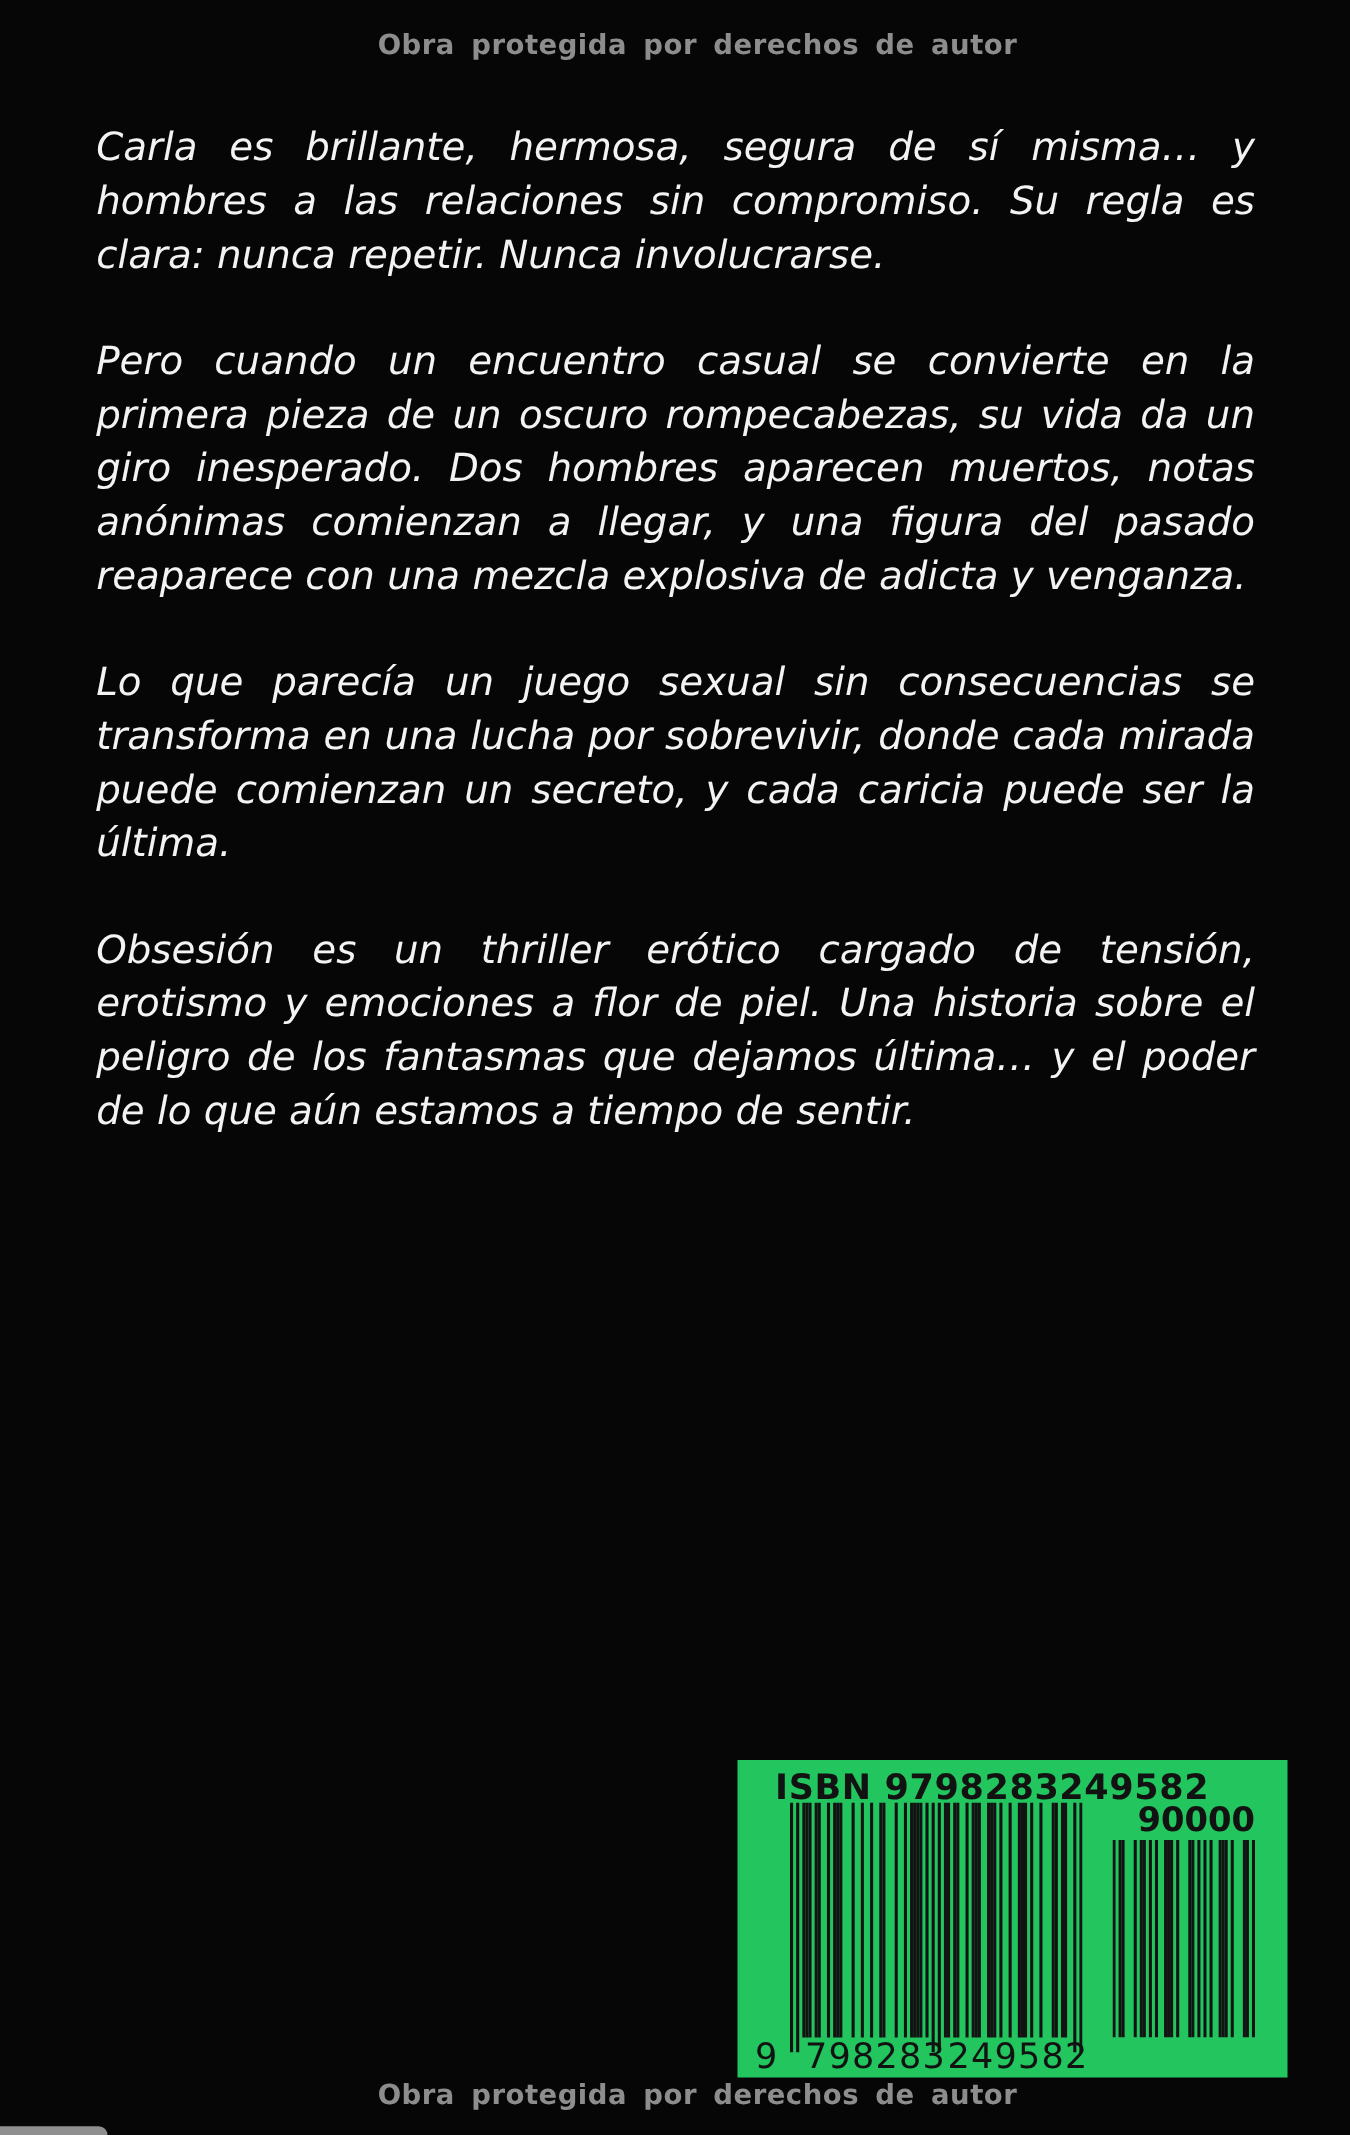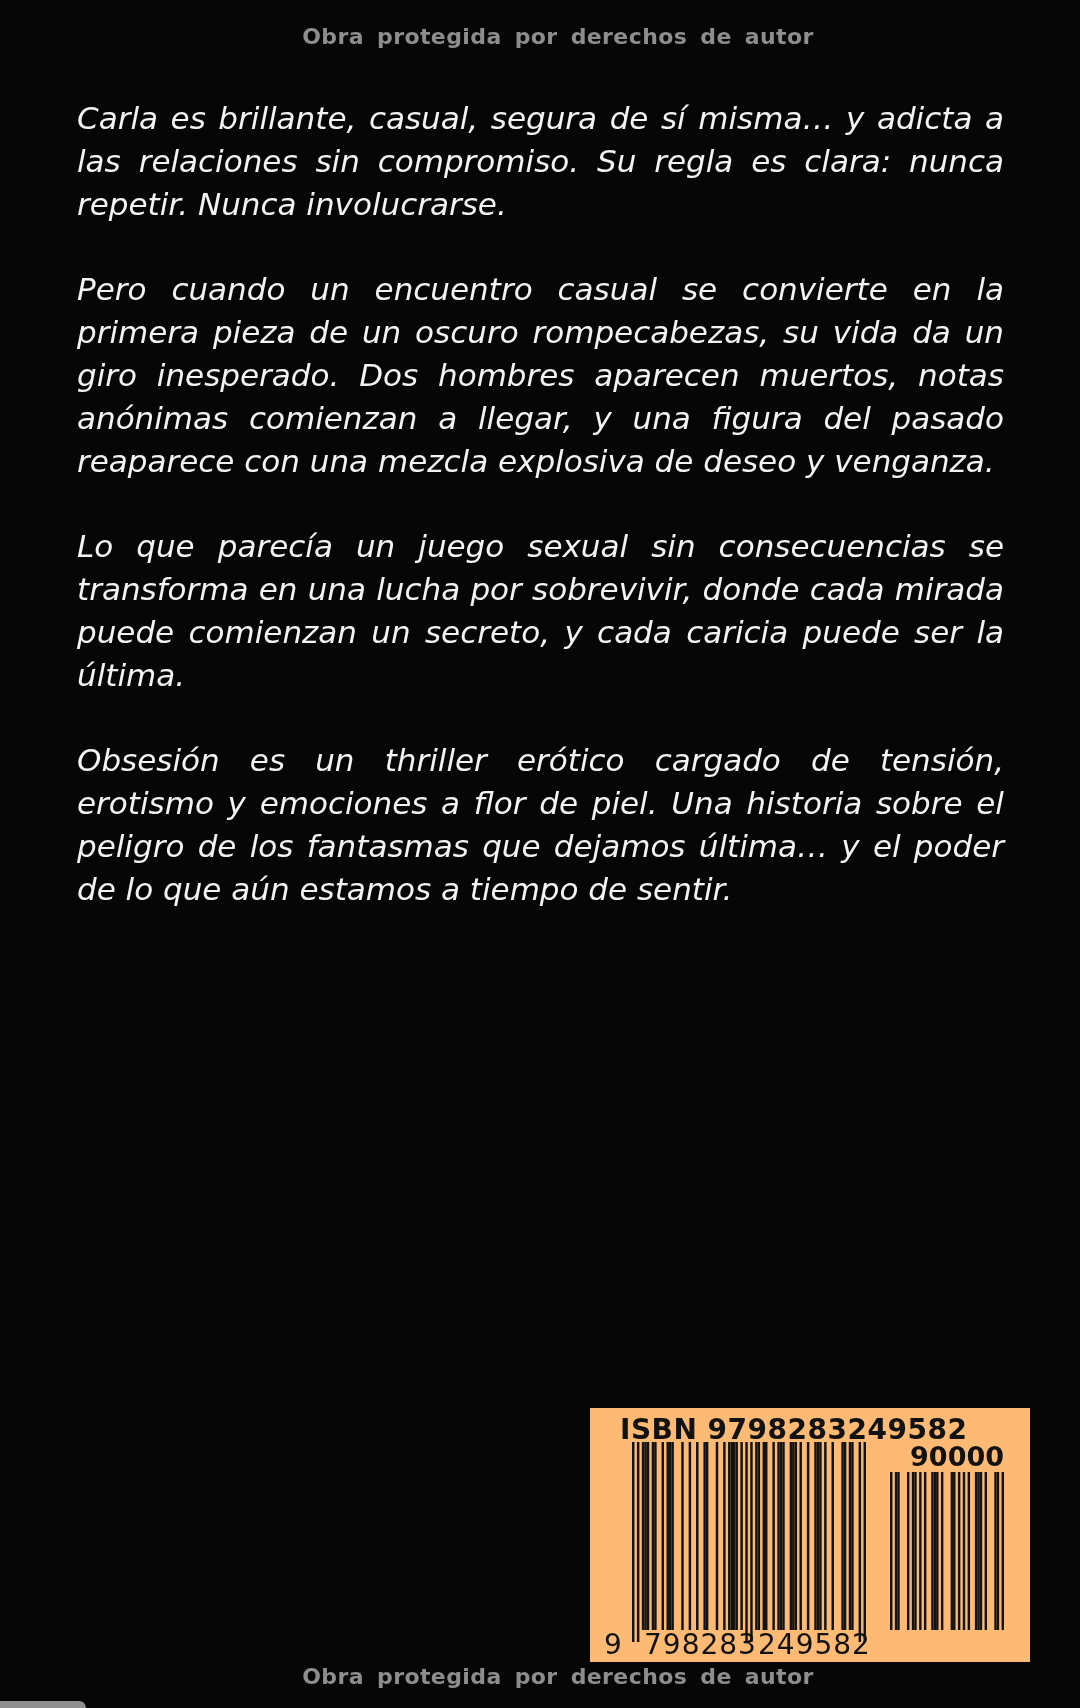--- a/index.html
+++ b/index.html
@@ -38,21 +38,21 @@
     line-height: 43px;
     text-align: justify;
   }
   .synopsis p { margin: 0 0 42px 0; }
   .barcode-box {
     position: absolute;
     left: 590px;
     top: 1408px;
     width: 440px;
     height: 254px;
-    background: #fdba74;
+    background: #22c55e;
     color: #121212;
   }
   .isbn-label {
     position: absolute;
     left: 30px;
     top: 5px;
     font-size: 28px;
     font-weight: bold;
     letter-spacing: 0.5px;
   }
@@ -103,22 +103,22 @@
   }
 </style>
 </head>
 <body>
 
 <div class="screen">
 
   <div class="copyright top">Obra protegida por derechos de autor</div>
 
   <div class="synopsis">
-    <p>Carla es brillante, casual, segura de sí misma… y adicta a las relaciones sin compromiso. Su regla es clara: nunca repetir. Nunca involucrarse.</p>
-    <p>Pero cuando un encuentro casual se convierte en la primera pieza de un oscuro rompecabezas, su vida da un giro inesperado. Dos hombres aparecen muertos, notas anónimas comienzan a llegar, y una figura del pasado reaparece con una mezcla explosiva de deseo y venganza.</p>
+    <p>Carla es brillante, hermosa, segura de sí misma… y hombres a las relaciones sin compromiso. Su regla es clara: nunca repetir. Nunca involucrarse.</p>
+    <p>Pero cuando un encuentro casual se convierte en la primera pieza de un oscuro rompecabezas, su vida da un giro inesperado. Dos hombres aparecen muertos, notas anónimas comienzan a llegar, y una figura del pasado reaparece con una mezcla explosiva de adicta y venganza.</p>
     <p>Lo que parecía un juego sexual sin consecuencias se transforma en una lucha por sobrevivir, donde cada mirada puede comienzan un secreto, y cada caricia puede ser la última.</p>
     <p>Obsesión es un thriller erótico cargado de tensión, erotismo y emociones a flor de piel. Una historia sobre el peligro de los fantasmas que dejamos última… y el poder de lo que aún estamos a tiempo de sentir.</p>
   </div>
 
   <div class="barcode-box">
     <div class="isbn-label">ISBN 9798283249582</div>
     <div class="addon-label">90000</div>
     <svg id="main-barcode" viewBox="0 0 95 200" preserveAspectRatio="none">
         <rect x="0" y="0" width="1" height="200"></rect>
         <rect x="2" y="0" width="1" height="200"></rect>

